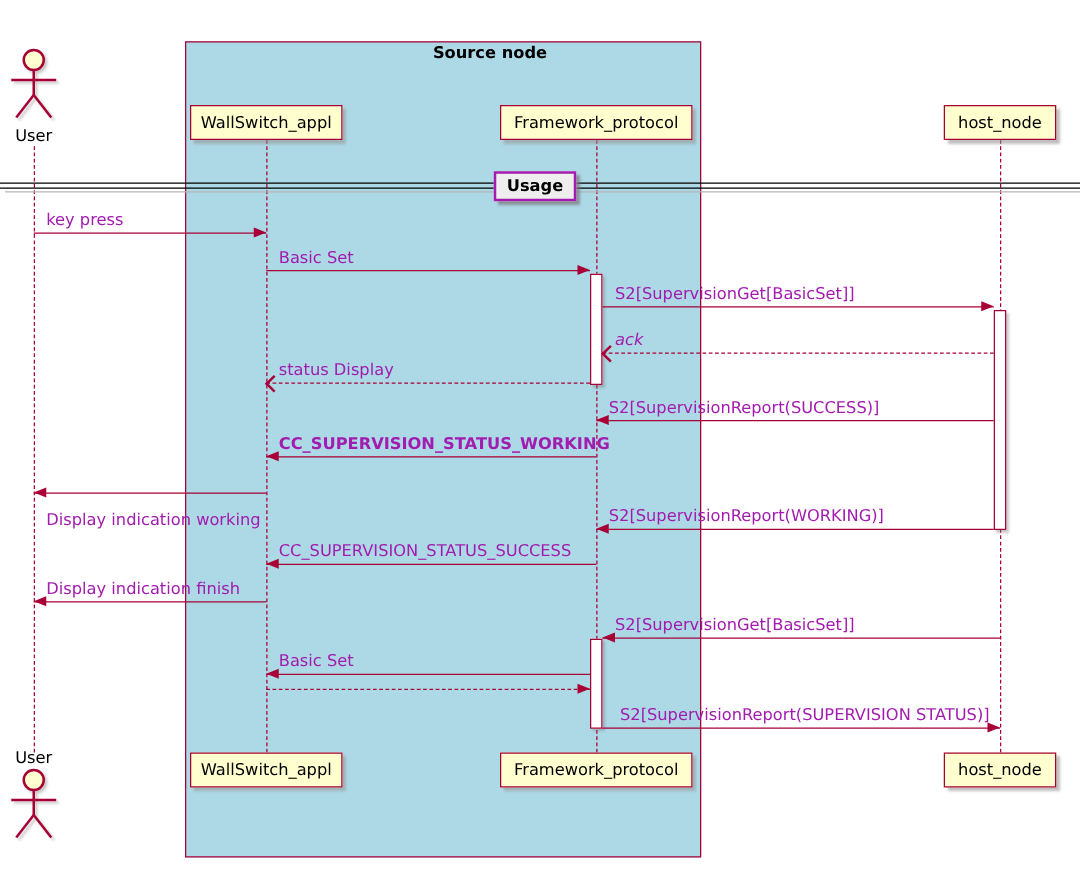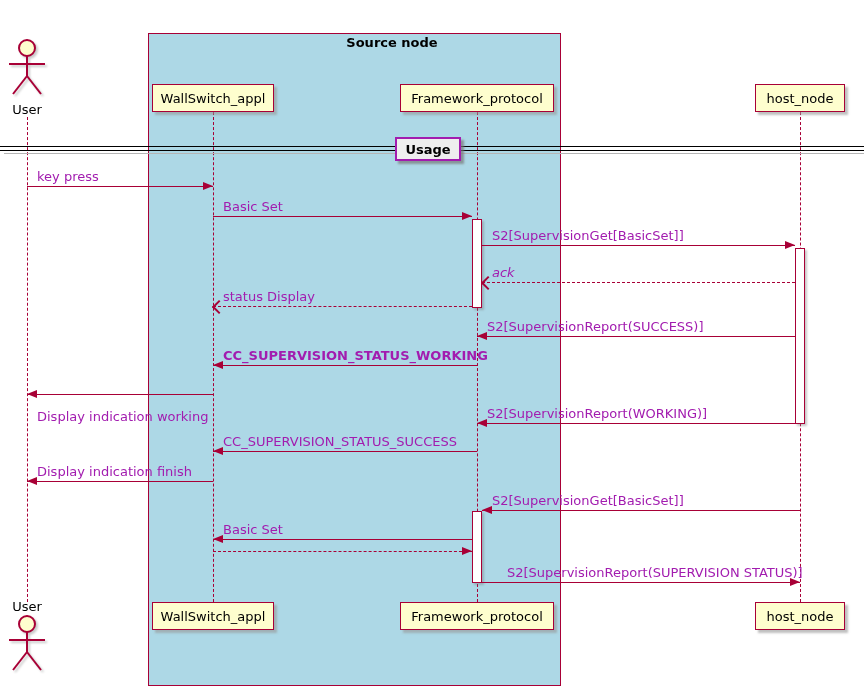--- a/index.html
+++ b/index.html
@@ -119,21 +119,21 @@
       <div class="msg-line" style="left: 482px; top: 510px; width: 318px;"></div>
       <div class="ah ah-filled-left" style="left: 482px; top: 506px;"></div>
       <div class="msg-label" style="left: 492px; top: 493px;">S2[SupervisionGet[BasicSet]]</div>
       <div class="msg-line" style="left: 213px; top: 539px; width: 259px;"></div>
       <div class="ah ah-filled-left" style="left: 213px; top: 535px;"></div>
       <div class="msg-label" style="left: 223px; top: 522px;">Basic Set</div>
       <div class="msg-line dashed" style="left: 213px; top: 551px; width: 259px;"></div>
       <div class="ah ah-filled-right" style="left: 462px; top: 547px;"></div>
       <div class="msg-line" style="left: 482px; top: 582px; width: 318px;"></div>
       <div class="ah ah-filled-right" style="left: 790px; top: 578px;"></div>
-      <div class="msg-label" style="left: 507px; top: 565px;">S2[SupervisionReport(SUPERVISION STATUS)]</div>
+      <div class="msg-label" style="left: 496px; top: 565px;">S2[SupervisionReport(SUPERVISION STATUS)]</div>
     </div>
 
   <div class="pbox" style="left:152px;top:84px;width:122px;">
     <span>WallSwitch_appl</span>
   </div>
   <div class="pbox" style="left:400px;top:84px;width:154px;">
     <span>Framework_protocol</span>
   </div>
   <div class="pbox" style="left:755px;top:84px;width:90px;">
     <span>host_node</span>

